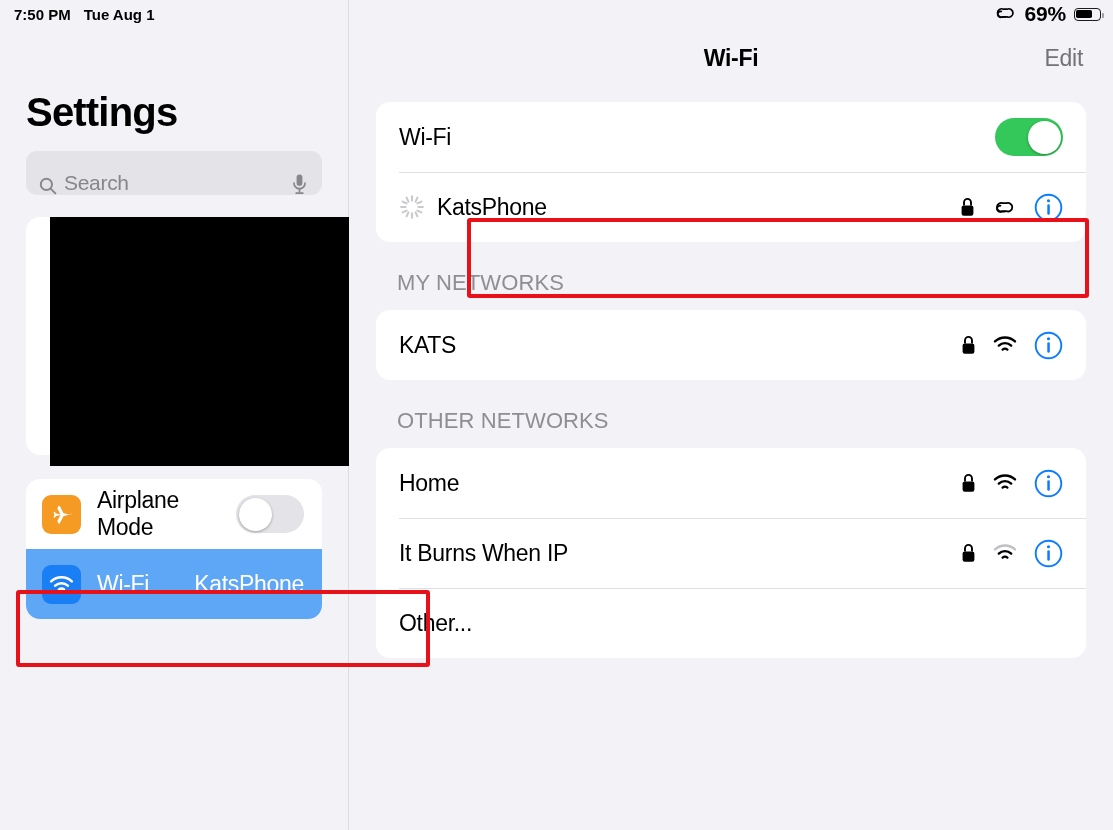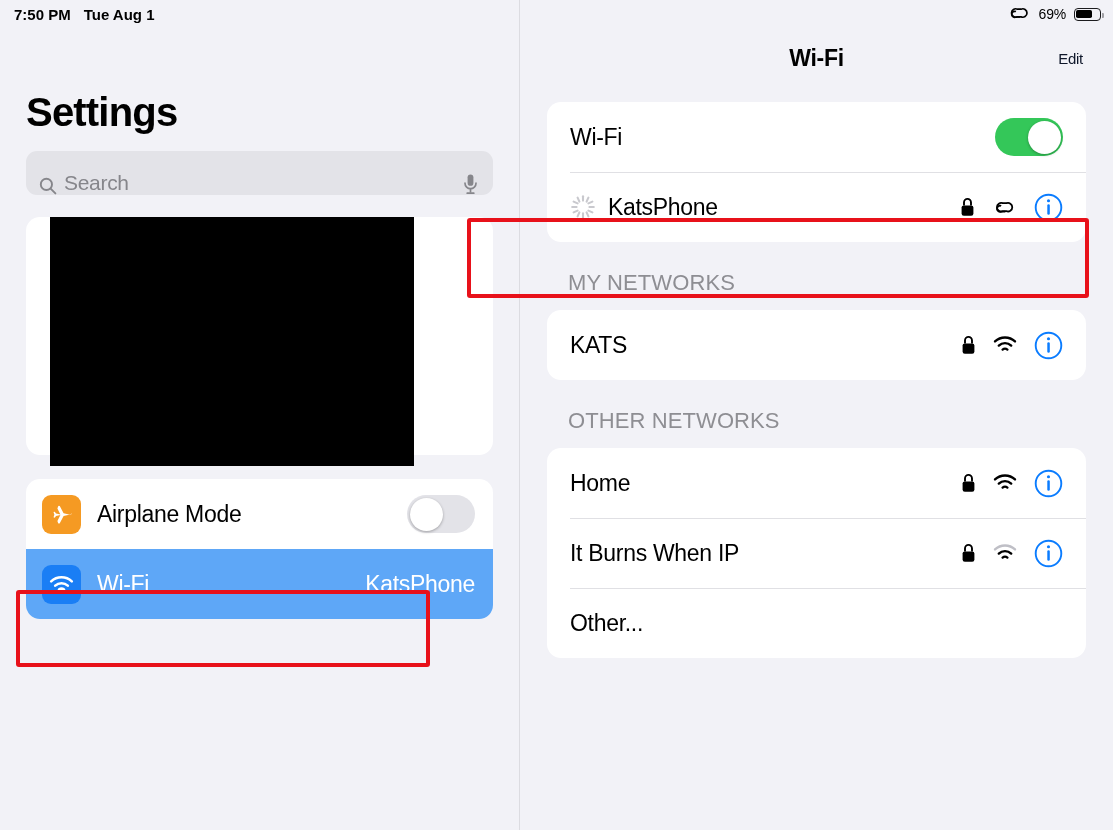--- a/index.html
+++ b/index.html
@@ -12,34 +12,34 @@
   .screen { position: relative; width: 1113px; height: 830px; display: flex; background: #f2f2f7; }
 
   
   .statusbar {
     position: absolute; top: 0; left: 0; width: 1113px; height: 28px;
     display: flex; align-items: center; z-index: 30;
     font-size: 15px; font-weight: bold; color: #000;
   }
   .sb-left { position: absolute; left: 14px; display: flex; align-items: center; gap: 13px; }
   .sb-right { position: absolute; right: 12px; display: flex; align-items: center; gap: 8px; }
-  .battery-pct { font-size: 14px; font-weight: normal; letter-spacing: -0.2px; }
+  .battery-pct { font-size: 21px; font-weight: bold; letter-spacing: -0.2px; }
   .battery {
     position: relative; width: 27px; height: 13px; border: 1.6px solid #1c1c1e;
     border-radius: 4px; display: flex; align-items: center; padding: 1.4px;
   }
   .battery::after {
     content: ""; position: absolute; right: -4px; top: 4px;
     width: 2px; height: 5px; background: #a0a0a5; border-radius: 0 1px 1px 0;
   }
   .battery-fill { height: 100%; background: #000; border-radius: 1.8px; width: 69%; }
 
   
   .sidebar {
-    position: relative; width: 520px; height: 830px;
+    position: relative; width: 349px; height: 830px;
     background: #f2f2f7; padding-top: 28px;
     border-right: 1px solid #dcdce1;
   }
   .settings-title {
     font-size: 40px; font-weight: bold; letter-spacing: -0.8px;
     color: #000; margin: 62px 0 0 26px;
   }
   .search-bar {
     position: relative; margin: 16px 26px 0 26px; height: 44px;
     background: #e3e3e8; border-radius: 11px;
@@ -67,21 +67,21 @@
     position: relative; display: flex; align-items: center;
     height: 70px; padding: 0 18px 0 16px;
   }
   .row + .row .sep {
     position: absolute; left: 70px; right: 0; top: 0; height: 1px; background: #e0e0e4;
   }
   .row-icon {
     width: 39px; height: 39px; border-radius: 9px; flex: 0 0 39px;
     display: flex; align-items: center; justify-content: center; margin-right: 16px;
   }
-  .row-label { font-size: 23px; color: #000; letter-spacing: -0.3px; text-align: center; }
+  .row-label { font-size: 23px; color: #000; letter-spacing: -0.3px; }
   .row-value { margin-left: auto; font-size: 23px; color: #8e8e93; letter-spacing: -0.3px; }
   .row.selected { background: #5ea7f7; }
   .row.selected .row-label { color: #fff; }
   .row.selected .row-value { color: #fff; }
 
   
   .toggle { margin-left: auto; width: 68px; height: 38px; border-radius: 19px; position: relative; flex: 0 0 68px; }
   .toggle.off { background: #e3e3e8; }
   .toggle.on { background: #34c759; }
   .knob {
@@ -99,21 +99,21 @@
   #annot-sidebar-wifi { left: 16px; top: 590px; width: 414px; height: 77px; }
   #annot-katsphone { left: 467px; top: 218px; width: 622px; height: 80px; }
 
   
   .detail { position: relative; flex: 1; height: 830px; background: #f2f2f7; padding-top: 28px; }
   .nav {
     position: relative; height: 60px; display: flex; align-items: center; justify-content: center;
   }
   .nav-title { font-size: 23px; font-weight: bold; color: #000; letter-spacing: -0.3px; }
   .nav-edit {
-    position: absolute; right: 30px; font-size: 15px; color: #0f172a; letter-spacing: -0.3px;
+    position: absolute; right: 30px; font-size: 23px; color: #737373; letter-spacing: -0.3px;
   }
   .d-group { margin: 14px 27px 0 27px; background: #fff; border-radius: 14px; overflow: hidden; }
   .d-row { position: relative; display: flex; align-items: center; height: 70px; padding: 0 23px; }
   .d-row + .d-row .d-sep { position: absolute; left: 23px; right: 0; top: 0; height: 1px; background: #e0e0e4; }
   .d-label { font-size: 23px; color: #000; letter-spacing: -0.3px; }
   .d-accessories { margin-left: auto; display: flex; align-items: center; gap: 17px; }
   .section-header {
     font-size: 22px; color: #8e8e93; letter-spacing: 0.1px;
     margin: 28px 0 8px 48px; text-transform: uppercase;
   }

